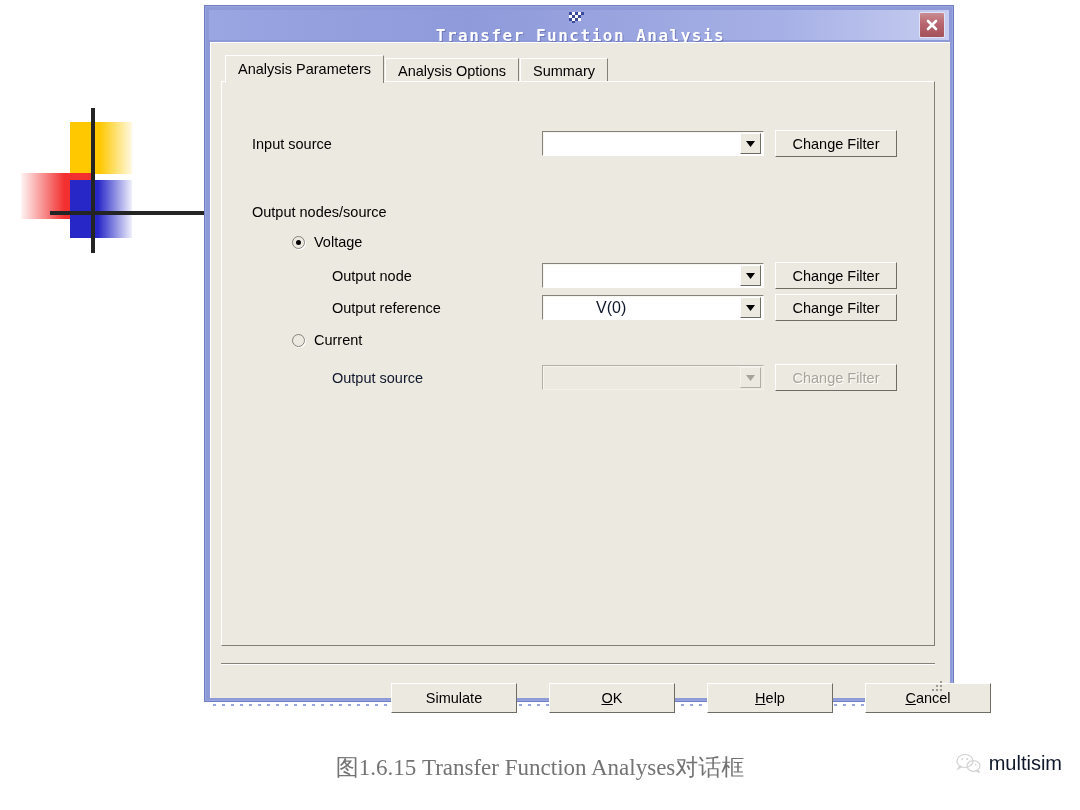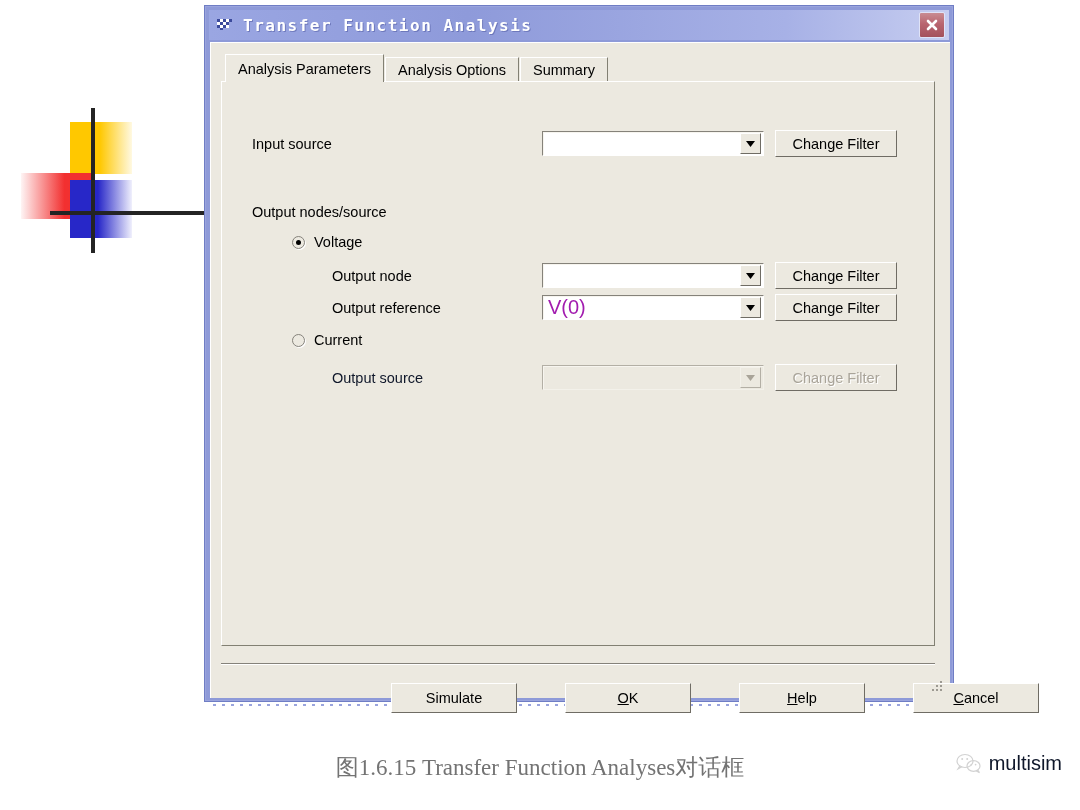--- a/index.html
+++ b/index.html
@@ -43,20 +43,21 @@
     border: 1px solid #6f7dc4;
     padding: 4px;
     box-shadow: 0 0 0 1px #9aa4dd inset;
   }
   #titlebar {
     height: 30px;
     background: linear-gradient(to right, #9aa6e2 0%, #8e9ada 35%, #a7b1e6 78%, #c6cdf0 100%);
     display: flex; align-items: center;
     padding: 0 3px 0 6px;
     position: relative;
+    flex-direction: column;
   }
   #title-icon {
     width: 20px; height: 16px; margin-right: 8px;
     position: relative; flex: 0 0 auto;
   }
   #title-icon svg { display: block; }
   #title-text {
     color: #ffffff;
     font-family: "DejaVu Sans Mono", monospace;
     font-size: 16px;
@@ -82,21 +83,21 @@
     width: 740px; height: 656px;
     background: #ece9e0;
     border-top: 1px solid #ffffff;
     border-left: 1px solid #ffffff;
   }
 
   
   #tabstrip {
     position: absolute; left: 14px; top: 14px;
     height: 26px;
-    display: flex; align-items: flex-start;
+    display: flex; align-items: center;
   }
   .tab {
     height: 25px;
     padding: 0 12px;
     font-size: 14.5px;
     color: #000;
     display: flex; align-items: center;
     background: #ece9e0;
     border-left: 1px solid #ffffff;
     border-top: 1px solid #ffffff;
@@ -135,22 +136,22 @@
     background: #ffffff;
     border: 1px solid;
     border-color: #85827a #ffffff #ffffff #85827a;
     box-shadow: 1px 1px 0 0 #f7f5ef inset;
     display: flex; align-items: center;
     position: relative;
     cursor: pointer;
   }
   .combo.dim { background: #ece9e0; border-color: #b3afa5 #f3f1ea #f3f1ea #b3afa5; cursor: default; }
   .combo .cval {
-    padding-left: 5px; font-size: 20px; color: #a21caf;
-    flex: 1; overflow: hidden; white-space: nowrap;
+    padding-left: 5px; font-size: 16px; color: #0f172a;
+    flex: 1; overflow: hidden; white-space: nowrap; margin-left: 48px;
   }
   .combo .carrow {
     width: 21px; height: 21px; margin-right: 2px;
     background: #ece9e0;
     border: 1px solid;
     border-color: #ffffff #6f6c64 #6f6c64 #ffffff;
     display: flex; align-items: center; justify-content: center;
     flex: 0 0 auto;
   }
   .combo.dim .carrow { border-color: #f3f1ea #b3afa5 #b3afa5 #f3f1ea; }
@@ -179,21 +180,21 @@
   }
   .radio .rdot i { width: 5px; height: 5px; border-radius: 50%; background: #000; display: block; }
 
   
   #sep {
     position: absolute; left: 10px; top: 620px;
     width: 714px; height: 2px;
     border-top: 1px solid #85827a;
     border-bottom: 1px solid #ffffff;
   }
-  #footer { position: absolute; left: 180px; top: 640px; display: flex; gap: 48px; }
+  #footer { position: absolute; left: 180px; top: 640px; display: flex; gap: 32px; }
   #footer .btn { width: 126px; height: 30px; }
   .acc { text-decoration: underline; }
 
   #grip { position: absolute; right: 5px; bottom: 4px; width: 16px; height: 16px; }
 
   
   #dots-bottom {
     position: absolute; left: 210px; top: 703px; width: 748px; height: 4px;
     background-image: radial-gradient(#9aa4dd 35%, transparent 36%);
     background-size: 9px 4px;

